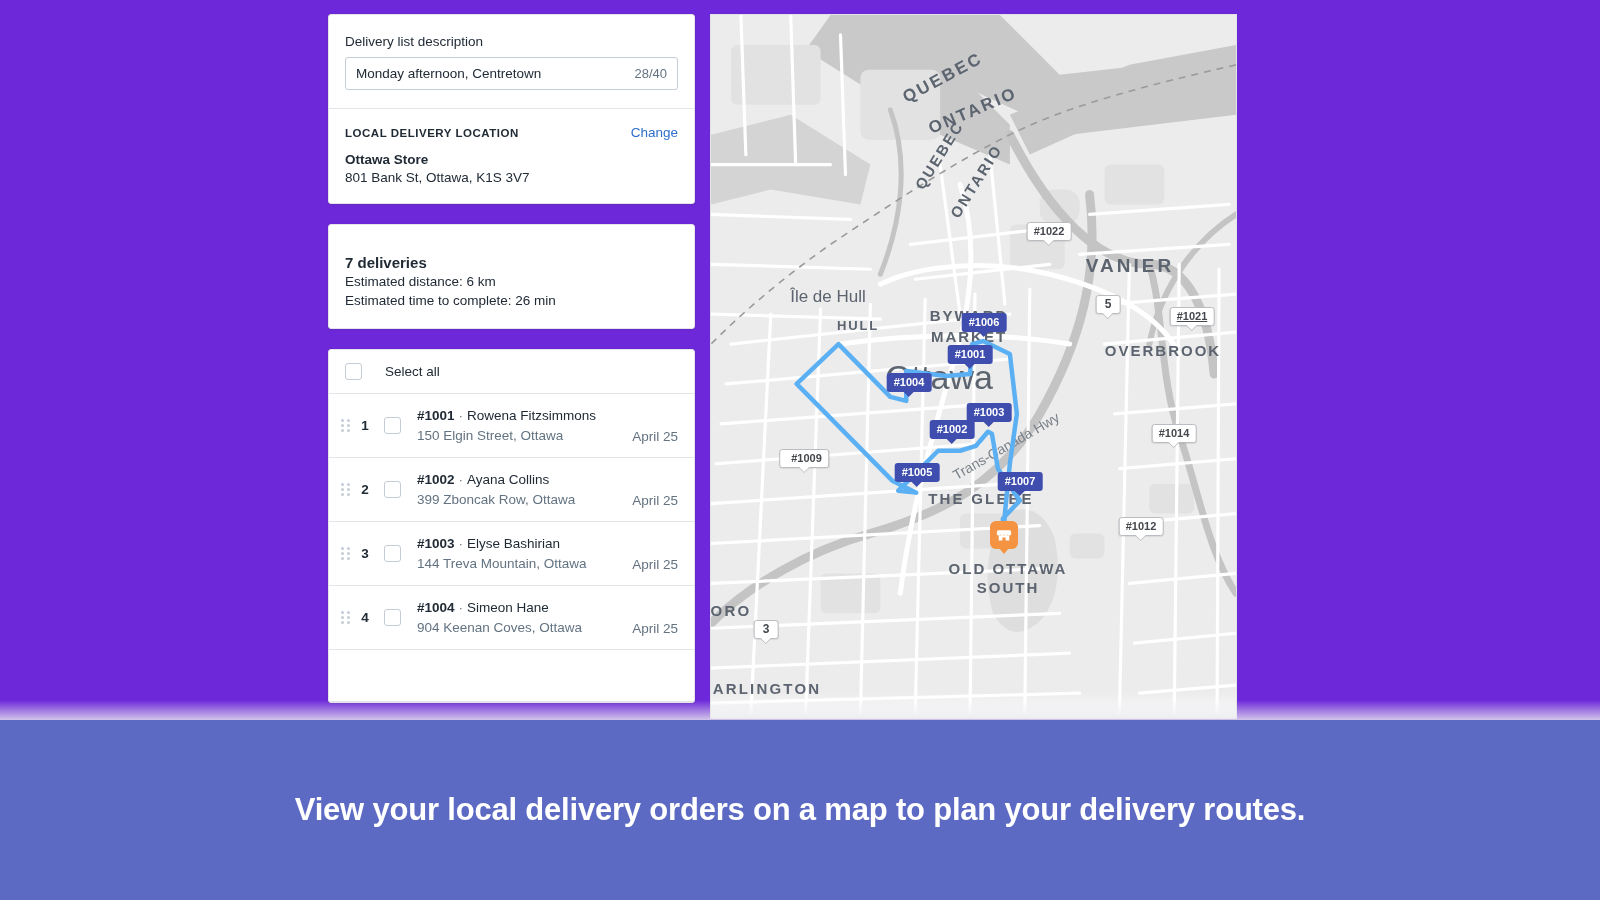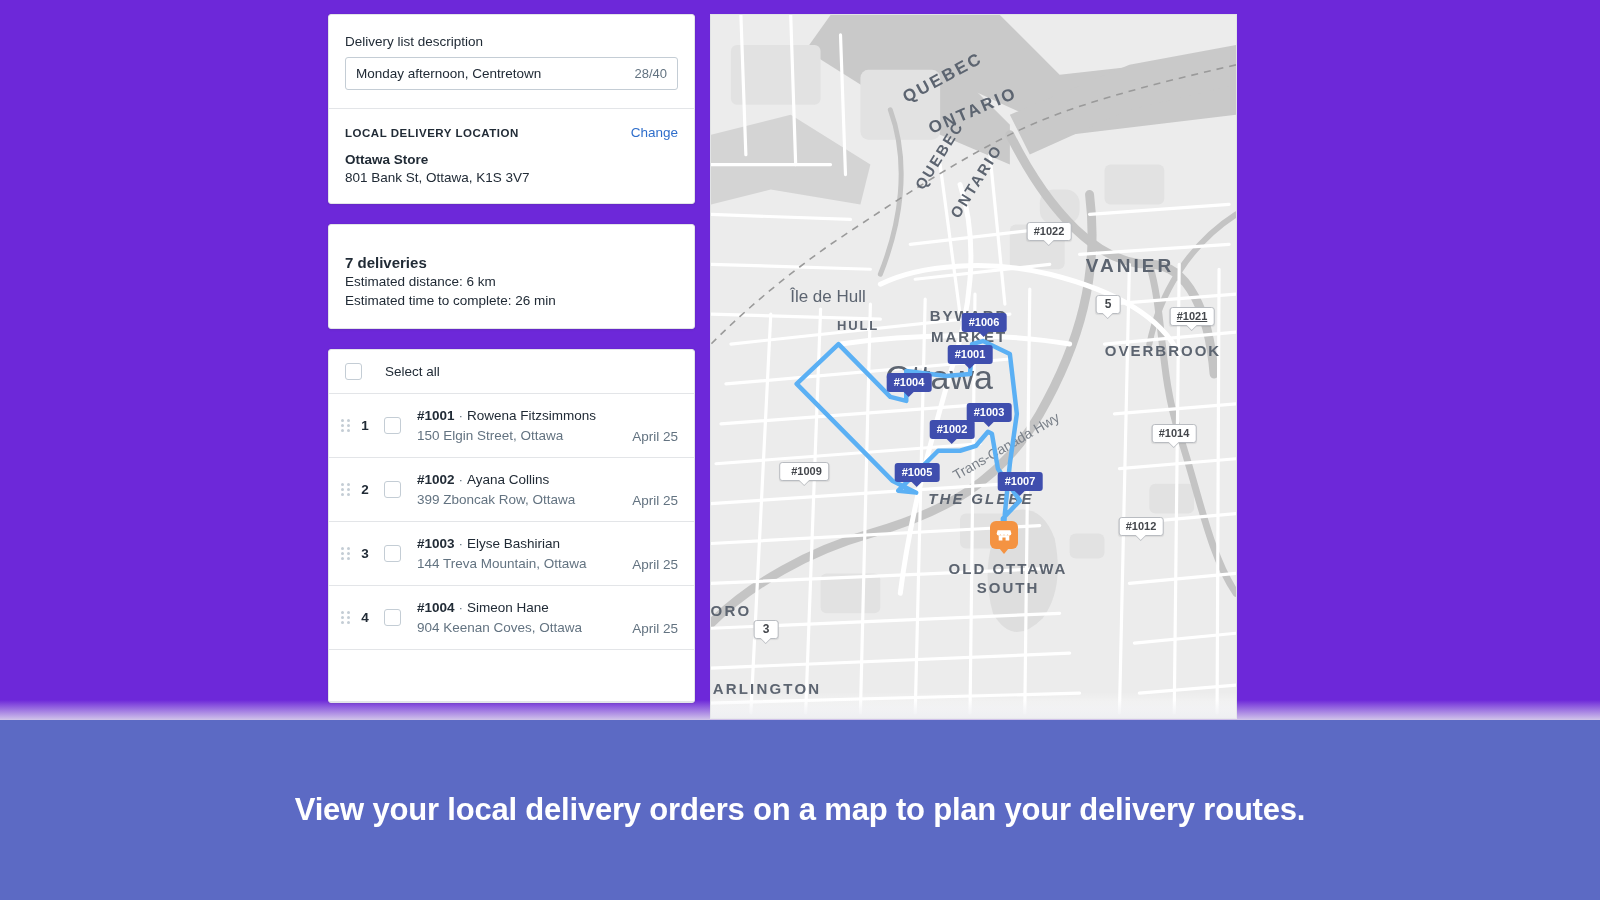--- a/index.html
+++ b/index.html
@@ -458,21 +458,21 @@
           <div class="place" style="left: 228px; top: 140px; font-size: 15px; letter-spacing: 2.2px; color: rgb(92, 100, 112); transform: translate(-50%, -50%) rotate(-58deg);">QUEBEC</div>
           <div class="place" style="left: 265px; top: 166px; font-size: 15px; letter-spacing: 2.2px; color: rgb(92, 100, 112); transform: translate(-50%, -50%) rotate(-58deg);">ONTARIO</div>
           <div class="place" style="left: 419px; top: 251px; font-size: 19px; letter-spacing: 3px; color: rgb(92, 100, 112); transform: translate(-50%, -50%) rotate(0deg);">VANIER</div>
           <div class="place" style="left: 117px; top: 282px; font-size: 17px; letter-spacing: 0px; color: rgb(92, 100, 112); font-weight: normal; transform: translate(-50%, -50%) rotate(0deg);">Île de Hull</div>
           <div class="place" style="left: 147px; top: 310px; font-size: 13px; letter-spacing: 1.8px; color: rgb(92, 100, 112); transform: translate(-50%, -50%) rotate(0deg);">HULL</div>
           <div class="place" style="left: 258px; top: 300px; font-size: 15px; letter-spacing: 2px; color: rgb(92, 100, 112); transform: translate(-50%, -50%) rotate(0deg);">BYWARD</div>
           <div class="place" style="left: 258px; top: 321px; font-size: 15px; letter-spacing: 2px; color: rgb(92, 100, 112); transform: translate(-50%, -50%) rotate(0deg);">MARKET</div>
           <div class="place" style="left: 452px; top: 335px; font-size: 15px; letter-spacing: 2px; color: rgb(92, 100, 112); transform: translate(-50%, -50%) rotate(0deg);">OVERBROOK</div>
           <div class="place" style="left: 228px; top: 362px; font-size: 34px; letter-spacing: 0px; color: rgb(92, 100, 112); font-weight: normal; transform: translate(-50%, -50%) rotate(0deg);">Ottawa</div>
           <div class="place" style="left: 295px; top: 431px; font-size: 14px; letter-spacing: 0px; color: rgb(122, 128, 137); font-weight: normal; transform: translate(-50%, -50%) rotate(-30deg);">Trans-Canada Hwy</div>
-          <div class="place" style="left: 270px; top: 483px; font-size: 15px; letter-spacing: 2.2px; color: rgb(92, 100, 112); transform: translate(-50%, -50%) rotate(0deg); font-style: italic;">THE GLEBE</div>
+          <div class="place" style="left: 270px; top: 483px; font-size: 15px; letter-spacing: 2.2px; color: rgb(92, 100, 112); transform: translate(-50%, -50%) rotate(0deg);">THE GLEBE</div>
           <div class="place" style="left: 297px; top: 553px; font-size: 15px; letter-spacing: 2px; color: rgb(92, 100, 112); transform: translate(-50%, -50%) rotate(0deg);">OLD OTTAWA</div>
           <div class="place" style="left: 297px; top: 572px; font-size: 15px; letter-spacing: 2px; color: rgb(92, 100, 112); transform: translate(-50%, -50%) rotate(0deg);">SOUTH</div>
           <div class="place" style="left: 20px; top: 595px; font-size: 15px; letter-spacing: 2.2px; color: rgb(92, 100, 112); transform: translate(-50%, -50%) rotate(0deg);">ORO</div>
           <div class="place" style="left: 56px; top: 673px; font-size: 15px; letter-spacing: 2.2px; color: rgb(92, 100, 112); transform: translate(-50%, -50%) rotate(0deg);">ARLINGTON</div>
         </div>
 
       <svg class="map-svg" viewBox="0 0 527 705" preserveAspectRatio="none" style="pointer-events:none;">
         <polyline points="293,534 293,505 310,487 288,455 282,420 278,418 266,432 250,437 228,437
                           188,477 206,479 182,467 86,370 128,330 180,383 196,387 196,357 236,362
                           260,360 262,330 273,327 300,340 307,400 300,450 295,500 293,534" fill="none" stroke="#5bb0f4" stroke-width="4.5" stroke-linejoin="round" stroke-linecap="round"></polyline>
@@ -482,21 +482,21 @@
           <div class="pin" style="left: 273px; top: 317px;">#1006</div>
           <div class="pin" style="left: 259px; top: 349px;">#1001</div>
           <div class="pin" style="left: 198px; top: 377px;">#1004</div>
           <div class="pin" style="left: 278px; top: 407px;">#1003</div>
           <div class="pin" style="left: 241px; top: 424px;">#1002</div>
           <div class="pin" style="left: 206px; top: 467px;">#1005</div>
           <div class="pin" style="left: 309px; top: 476px;">#1007</div>
           <div class="pin ghost" style="left: 338px; top: 226px;">#1022</div>
           <div class="pin ghost" style="left: 481px; top: 311px; text-decoration: underline;">#1021</div>
           <div class="pin ghost" style="left: 463px; top: 428px;">#1014</div>
-          <div class="pin ghost" style="left: 93px; top: 466px; padding-left: 11px;">#1009</div>
+          <div class="pin ghost" style="left: 93px; top: 453px; padding-left: 11px;">#1009</div>
           <div class="pin ghost" style="left: 430px; top: 521px;">#1012</div>
           <div class="pin ghost" style="left: 397px; top: 299px; padding: 2px 8px 3px; font-size: 12px;">5</div>
           <div class="pin ghost" style="left: 55px; top: 624px; padding: 2px 8px 3px; font-size: 12px;">3</div>
           <div class="store-pin" style="left: 293px; top: 534px;">
             <svg width="16" height="16" viewBox="0 0 20 20">
               <path fill="#ffffff" d="M2 4h16l1.2 4.2a2.4 2.4 0 0 1-4.6.9 2.4 2.4 0 0 1-4.6 0 2.4 2.4 0 0 1-4.6 0 2.4 2.4 0 0 1-4.6-.9L2 4z"></path>
               <path fill="#ffffff" d="M3.4 10.4h13.2V17H12v-4H8v4H3.4v-6.6z"></path>
             </svg>
           </div>
         </div>

